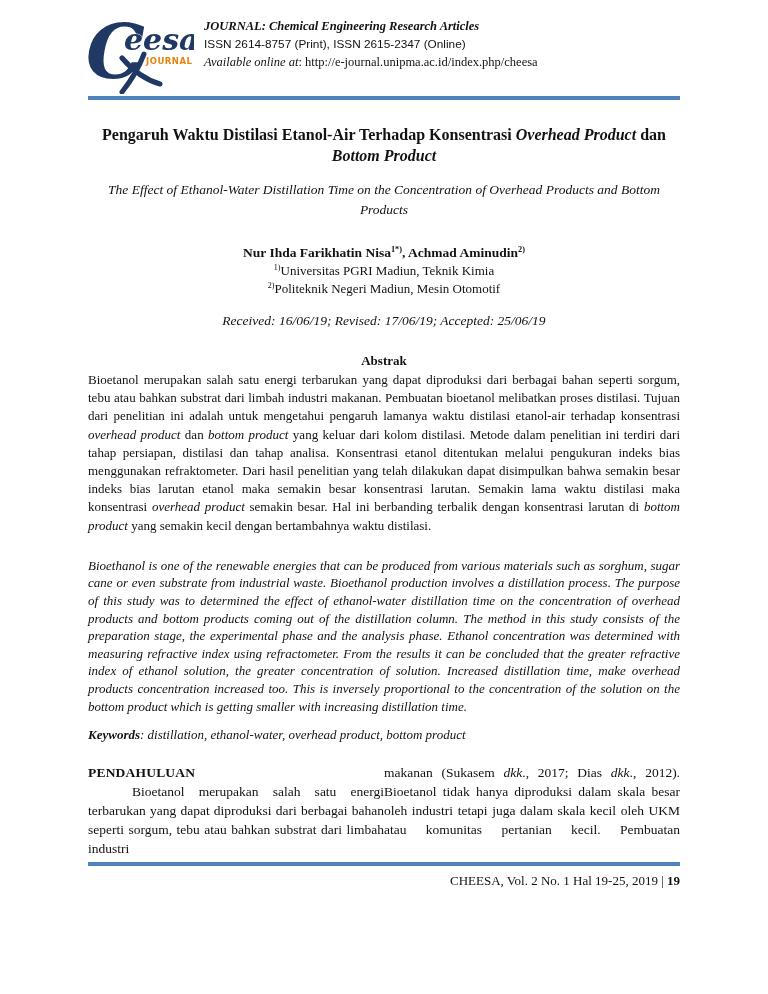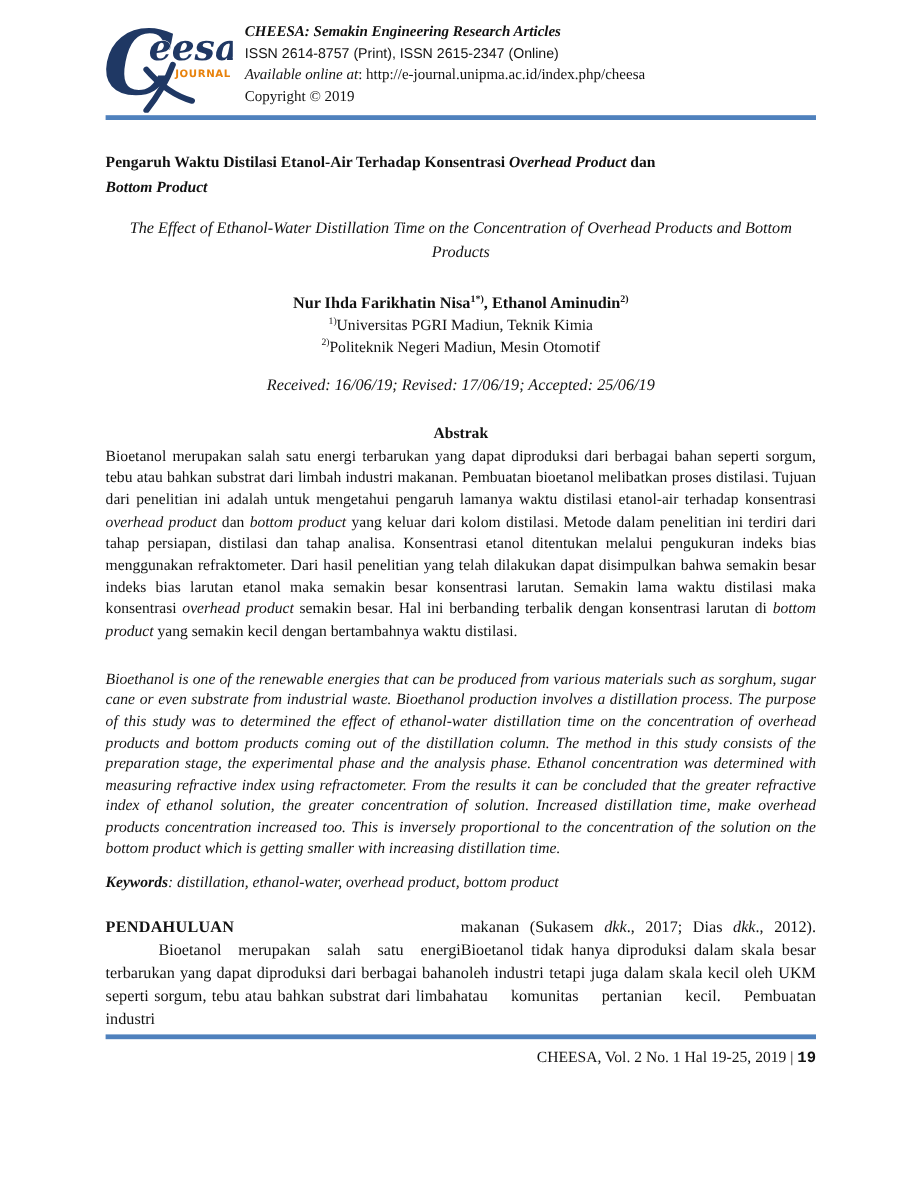--- a/index.html
+++ b/index.html
@@ -16,22 +16,22 @@
   
   .journal-header { display: flex; align-items: flex-start; gap: 10px; height: 82px; }
   .logo-box { width: 106px; height: 80px; flex: 0 0 auto; }
   .header-lines { padding-top: 3px; font-size: 12.5px; line-height: 18px; }
   .jtitle { font-style: italic; font-weight: bold; }
   .issn { font-family: "Liberation Sans", sans-serif; font-size: 11.8px; }
   .avail-label { font-style: italic; margin-top: 44px; }
   .rule { height: 4px; background: #4f81bd; }
   
   .title-id {
-    margin: 24px 0 0; text-align: left;
-    font-size: 13px; font-weight: bold; line-height: 21px;
+    margin: 24px 0 0; text-align: center;
+    font-size: 16px; font-weight: bold; line-height: 21px;
   }
   .title-id em { font-style: italic; }
   .title-en {
     margin: 14px 0 0; text-align: center; font-weight: normal;
     font-style: italic; font-size: 13.5px; line-height: 20px;
   }
   
   .authors { margin-top: 24px; text-align: center; font-size: 13px; line-height: 18px; }
   .author-names { font-weight: bold; font-size: 13.5px; }
   sup { font-size: 0.62em; vertical-align: super; line-height: 0; }
@@ -50,60 +50,59 @@
   .kw-label-en { font-weight: bold; font-style: italic; }
   
   .columns { margin-top: 20px; display: flex; }
   .col { flex: 1 1 0; font-size: 13.5px; line-height: 19px; text-align: justify; }
   .col h3 { margin: 0; font-size: 13.5px; font-weight: bold; letter-spacing: 0.2px; }
   .col p { margin: 0; text-align: justify; text-align-last: justify; }
   .col p.indent { text-indent: 44px; }
   
   .footer-rule { margin-top: 4px; }
   .page-footer { margin-top: 7px; text-align: right; font-size: 13px; }
-  .page-num { font-weight: bold; font-family: Liberation Mono, monospace; }
+  .page-num { font-weight: bold; }
 </style>
 </head>
 <body>
 
 <div class="page">
 
   <header class="journal-header">
     <div class="logo-box">
       <svg viewBox="0 0 106 80" width="106" height="80">
 
         <text x="-2" y="64" font-family="DejaVu Serif, serif" font-style="italic" font-weight="bold" font-size="74" fill="#1f3864" stroke="#ffffff" stroke-width="1.2" paint-order="stroke">C</text>
 
         <text x="36" y="36" font-family="DejaVu Serif, serif" font-style="italic" font-weight="bold" font-size="30" fill="#1f3864" stroke="#ffffff" stroke-width="0.8" paint-order="stroke">eesa</text>
 
         <path d="M34 44 C 46 58, 58 66, 72 70 M56 40 C 50 56, 42 68, 34 78" fill="none" stroke="#1f3864" stroke-width="5" stroke-linecap="round"></path>
 
         <text x="58" y="50" font-family="DejaVu Sans, sans-serif" font-weight="bold" font-size="8.5" letter-spacing="0.5" fill="#e8820c">JOURNAL</text>
       </svg>
     </div>
     <div class="header-lines">
-      <div class="jtitle">CHEESA: Semakin Engineering Research Articles</div>
+      <div class="jtitle">JOURNAL: Chemical Engineering Research Articles</div>
       <div class="issn">ISSN 2614-8757 (Print), ISSN 2615-2347 (Online)</div>
       <div>
         <span class="avail-label">Available online at</span><span>: </span><span>http://e-journal.unipma.ac.id/index.php/cheesa</span>
       </div>
-      <div>Copyright © 2019</div>
     </div>
   </header>
   <div class="rule"></div>
 
   <h1 class="title-id">
     <span>Pengaruh Waktu Distilasi Etanol-Air Terhadap Konsentrasi </span><em>Overhead Product</em><span> dan</span><br>
     <em>Bottom Product</em>
   </h1>
   <h2 class="title-en">The Effect of Ethanol-Water Distillation Time on the Concentration of Overhead Products and Bottom Products</h2>
 
   <section class="authors">
     <div class="author-names">
-      <span>Nur Ihda Farikhatin Nisa</span><sup>1*)</sup><span>, Ethanol Aminudin</span><sup>2)</sup>
+      <span>Nur Ihda Farikhatin Nisa</span><sup>1*)</sup><span>, Achmad Aminudin</span><sup>2)</sup>
     </div>
     <div>
       <sup>1)</sup><span>Universitas PGRI Madiun, Teknik Kimia</span>
     </div>
     <div>
       <sup>2)</sup><span>Politeknik Negeri Madiun, Mesin Otomotif</span>
     </div>
   </section>
 
   <div class="dates">Received: 16/06/19; Revised: 17/06/19; Accepted: 25/06/19</div>

